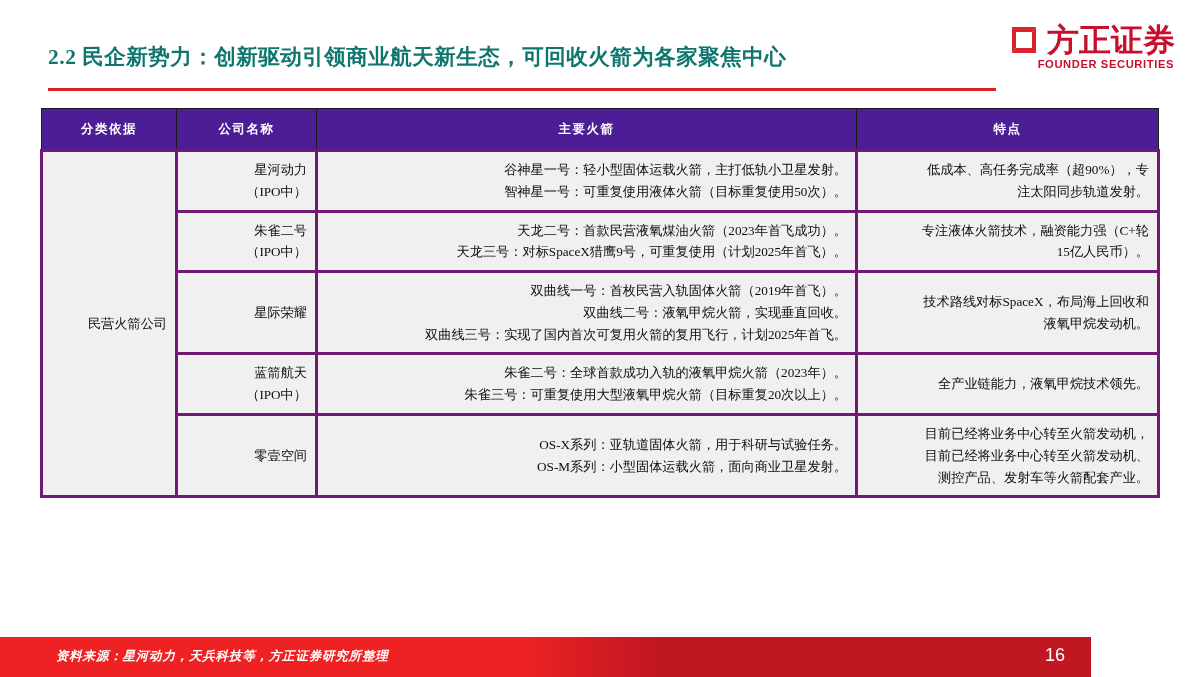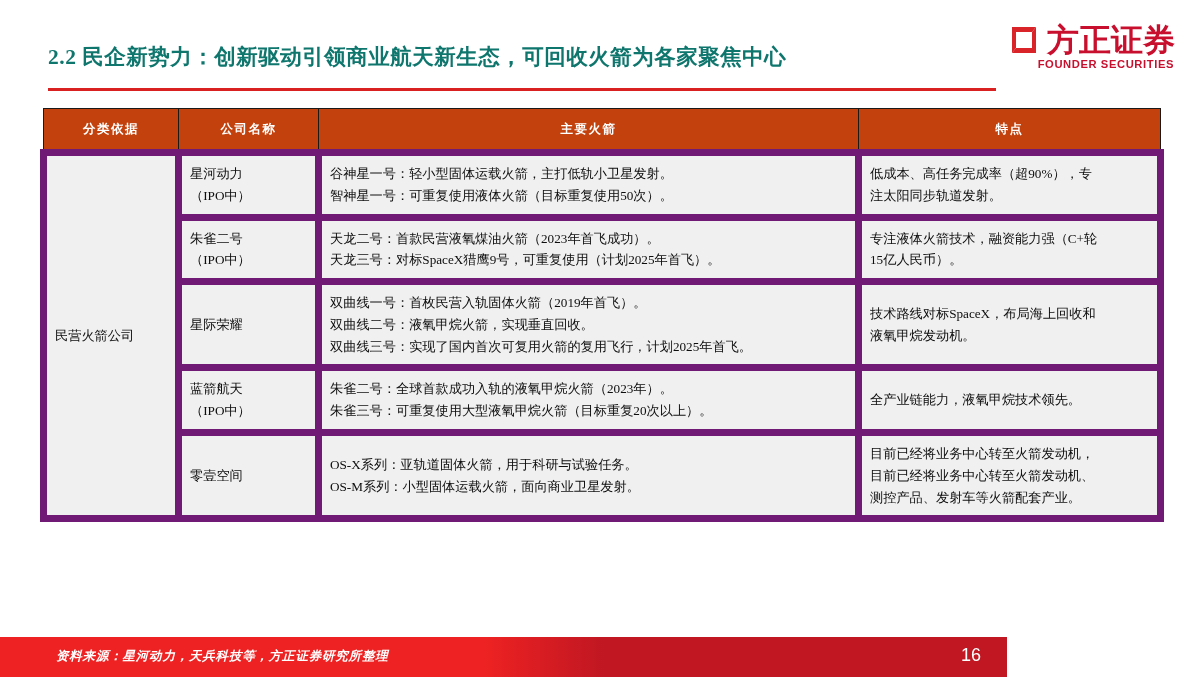--- a/index.html
+++ b/index.html
@@ -91,40 +91,40 @@
     left: 40px;
     top: 108px;
     width: 1117px;
   }
   table.data {
     border-collapse: collapse;
     width: 1117px;
     table-layout: fixed;
   }
   table.data th {
-    background: #c2410c;
+    background: #4c1d95;
     color: #ffffff;
     font-family: "Liberation Serif", "DejaVu Serif", serif;
     font-weight: bold;
     font-size: 12.5px;
     letter-spacing: 1.5px;
     height: 40px;
     border: 1px solid #1a1a1a;
     text-align: center;
     vertical-align: middle;
     padding: 0 4px;
   }
   table.data td {
     background: #F0F0F0;
     color: #0d0d0d;
     font-family: "Liberation Serif", "DejaVu Serif", serif;
     font-size: 13.2px;
     line-height: 1.65;
-    border: 7px solid #701a75;
-    text-align: left;
+    border: 3px solid #701a75;
+    text-align: right;
     vertical-align: middle;
     padding: 7px 8px;
   }
   td.rowspan-cell {
     font-size: 14px;
   }
   td.company {
     font-size: 13.6px;
     line-height: 1.55;
   }
@@ -141,24 +141,23 @@
   col.c1 { width: 135px; }
   col.c2 { width: 140px; }
   col.c3 { width: 540px; }
   col.c4 { width: 302px; }
 
   
   .footer-bar {
     position: absolute;
     left: 0;
     bottom: 0;
-    width: 987px;
+    width: 1091px;
     height: 40px;
     background: linear-gradient(to right, #EE2222 0%, #EE2222 48%, #C01722 60%, #C01722 100%);
-    padding-left: 20px;
   }
   .footer-src {
     position: absolute;
     left: 56px;
     top: 11px;
     font-family: "Liberation Serif", "DejaVu Serif", serif;
     font-style: italic;
     font-weight: bold;
     font-size: 12.5px;
     color: #ffffff;

